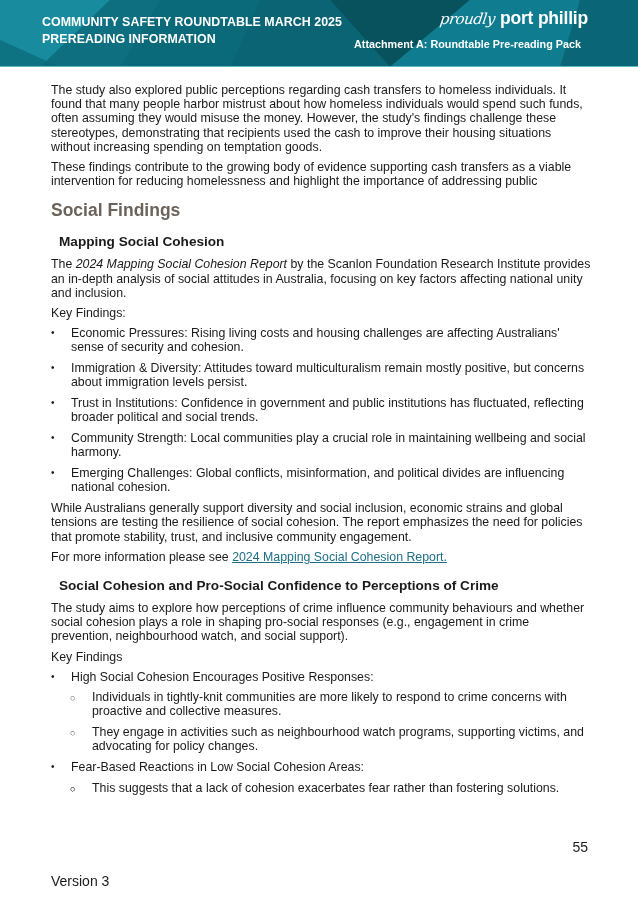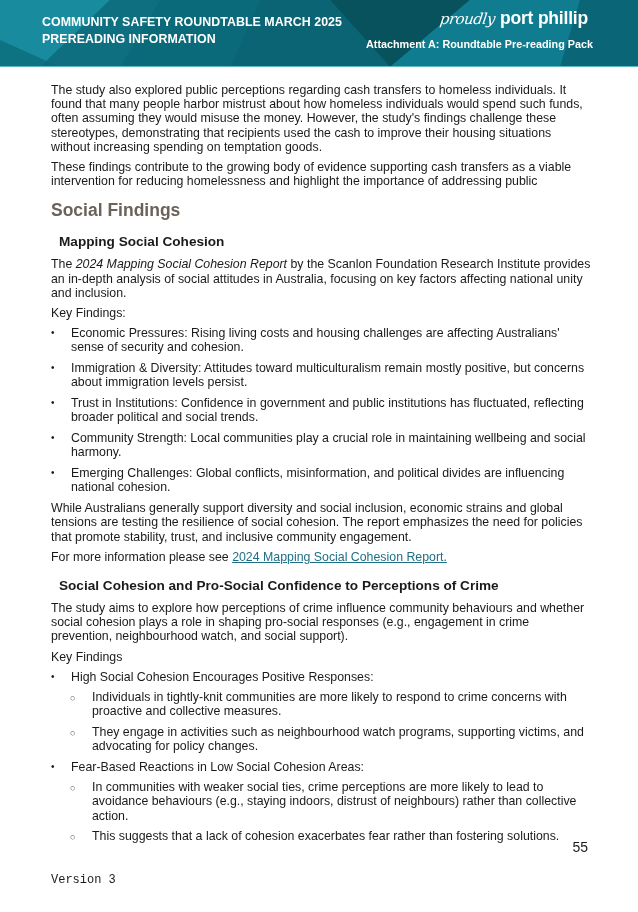--- a/index.html
+++ b/index.html
@@ -55,21 +55,21 @@
       transform: skewX(-8deg);
       display: inline-block;
     }
     .logo .brand {
       font-weight: bold;
       font-size: 17.5px;
       letter-spacing: -0.2px;
     }
     .attachment {
       position: absolute;
-      right: 45px;
+      right: 57px;
       top: 38px;
       color: #ffffff;
       font-weight: bold;
       font-size: 10.8px;
       white-space: nowrap;
     }
     .header-bottom-line {
       position: absolute;
       left: 0; top: 66px;
       width: 638px; height: 1px;
@@ -128,22 +128,21 @@
     }
     a.link {
       color: #1d6f86;
       text-decoration: underline;
     }
     em { font-style: italic; }
     .footer-left {
       position: absolute;
       left: 51px;
       top: 873px;
-      font-size: 12px;
-      font-family: Liberation Mono, monospace;
+      font-size: 14px;
     }
     .footer-right {
       position: absolute;
       right: 50px;
       top: 839px;
       font-size: 14px;
     }
   </style>
 </head>
 <body>
@@ -196,21 +195,21 @@
   <p>Key Findings</p>
   <ul class="l1">
     <li><span class="bullet">•</span><span>High Social Cohesion Encourages Positive Responses:</span>
       <ul class="l2" style="margin-left:-20px;">
         <li><span class="bullet">○</span><span>Individuals in tightly-knit communities are more likely to respond to crime concerns with proactive and collective measures.</span></li>
         <li><span class="bullet">○</span><span>They engage in activities such as neighbourhood watch programs, supporting victims, and advocating for policy changes.</span></li>
       </ul>
     </li>
     <li><span class="bullet">•</span><span>Fear-Based Reactions in Low Social Cohesion Areas:</span>
       <ul class="l2" style="margin-left:-20px;">
-        <li><span class="bullet">○</span><span>In communities with weaker social ties, crime perceptions are more likely to lead to avoidance behaviours (e.g., staying indoors, distrust of neighbours) rather than collective action.</span></li>
+        <li><span class="bullet">○</span></li>
         <li><span class="bullet">○</span><span>This suggests that a lack of cohesion exacerbates fear rather than fostering solutions.</span></li>
       </ul>
     </li>
   </ul>
 </div>
 
 <div class="footer-left">Version 3</div>
 <div class="footer-right">55</div>
 
 </body></html>

